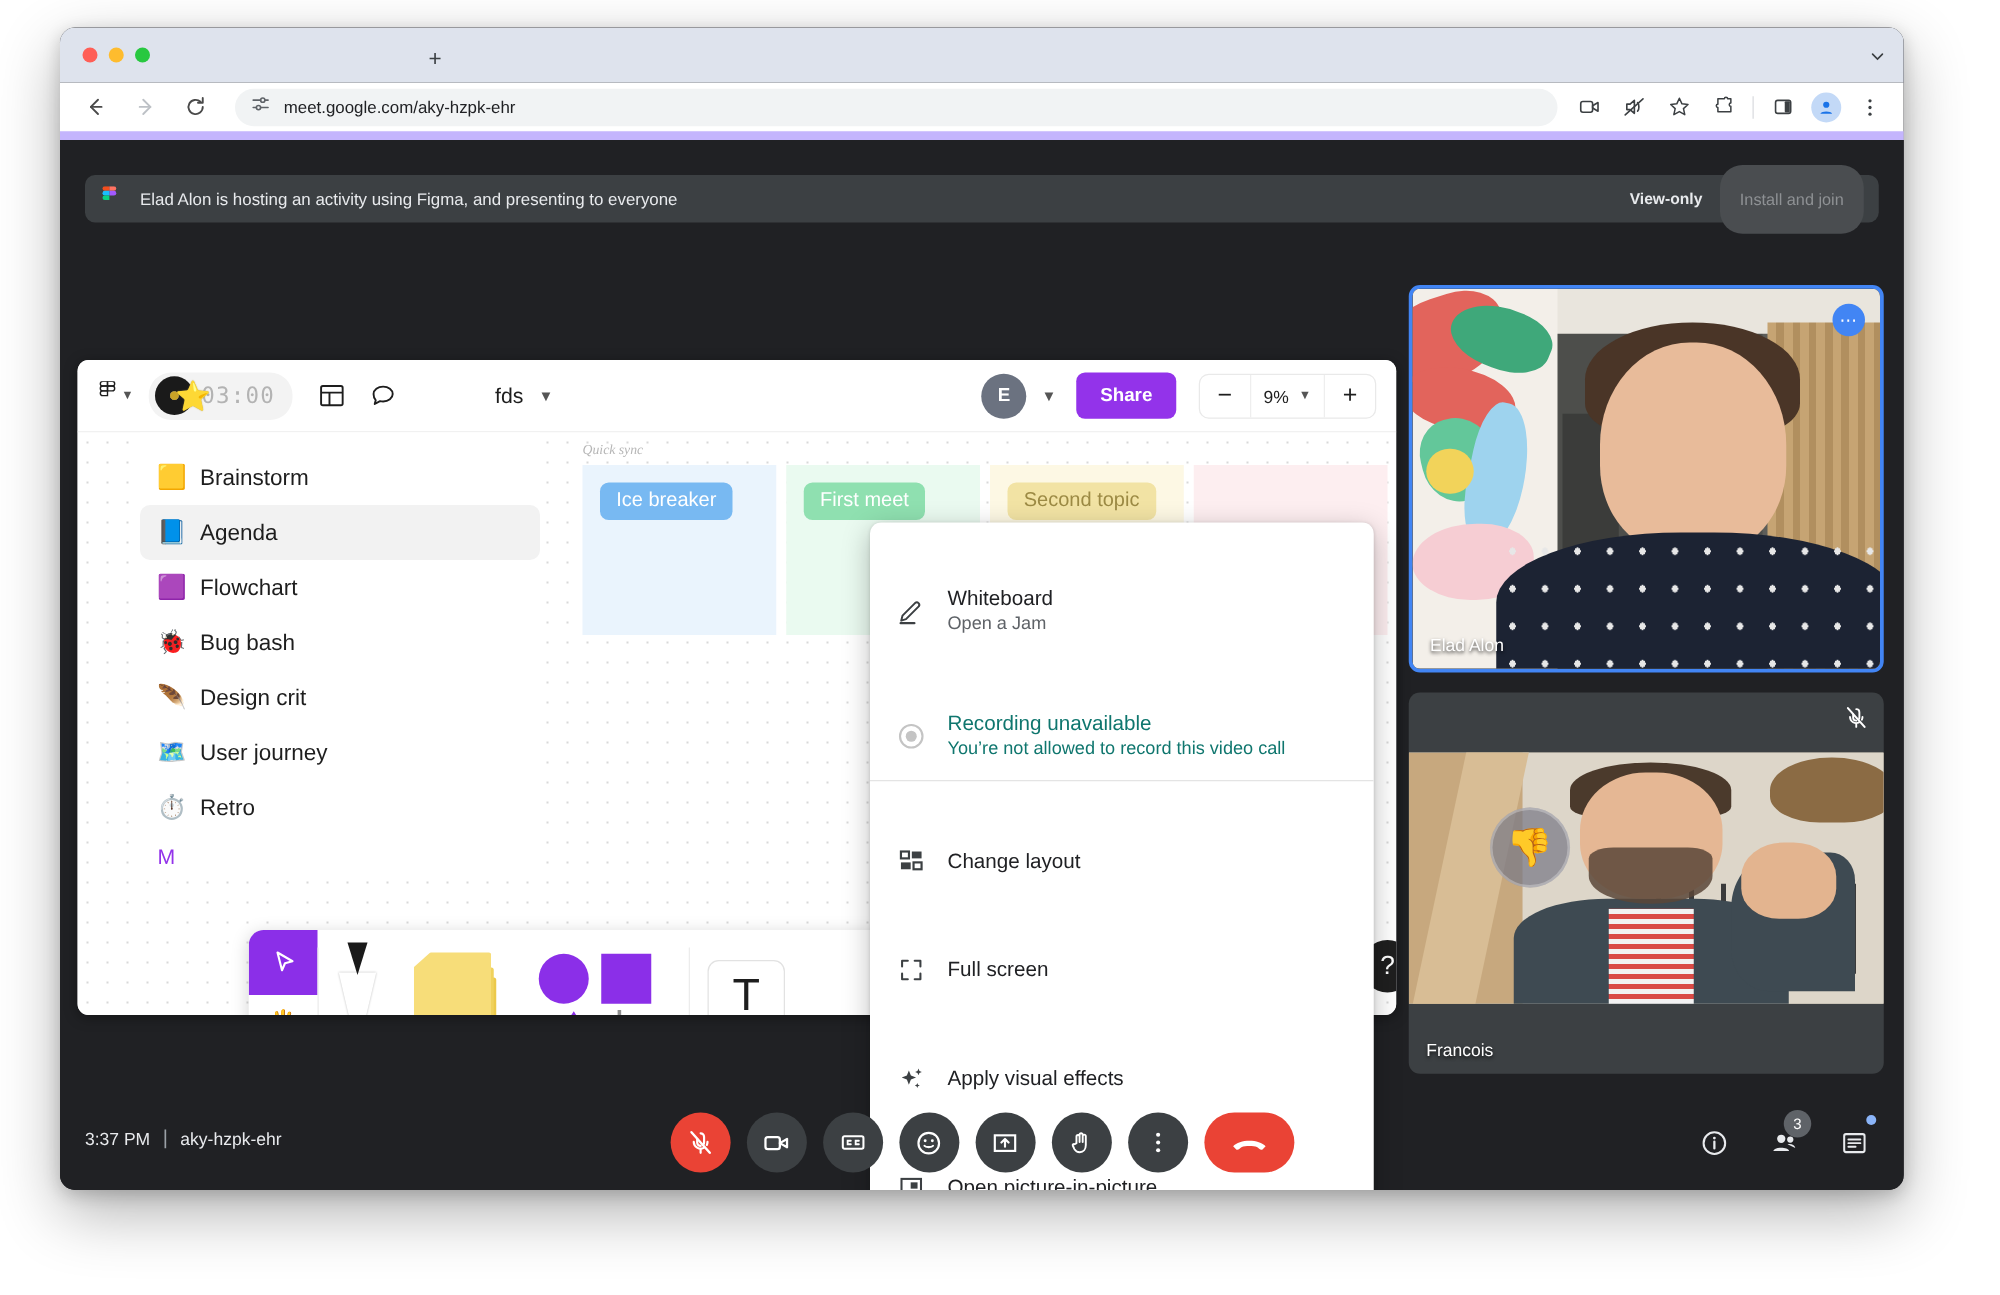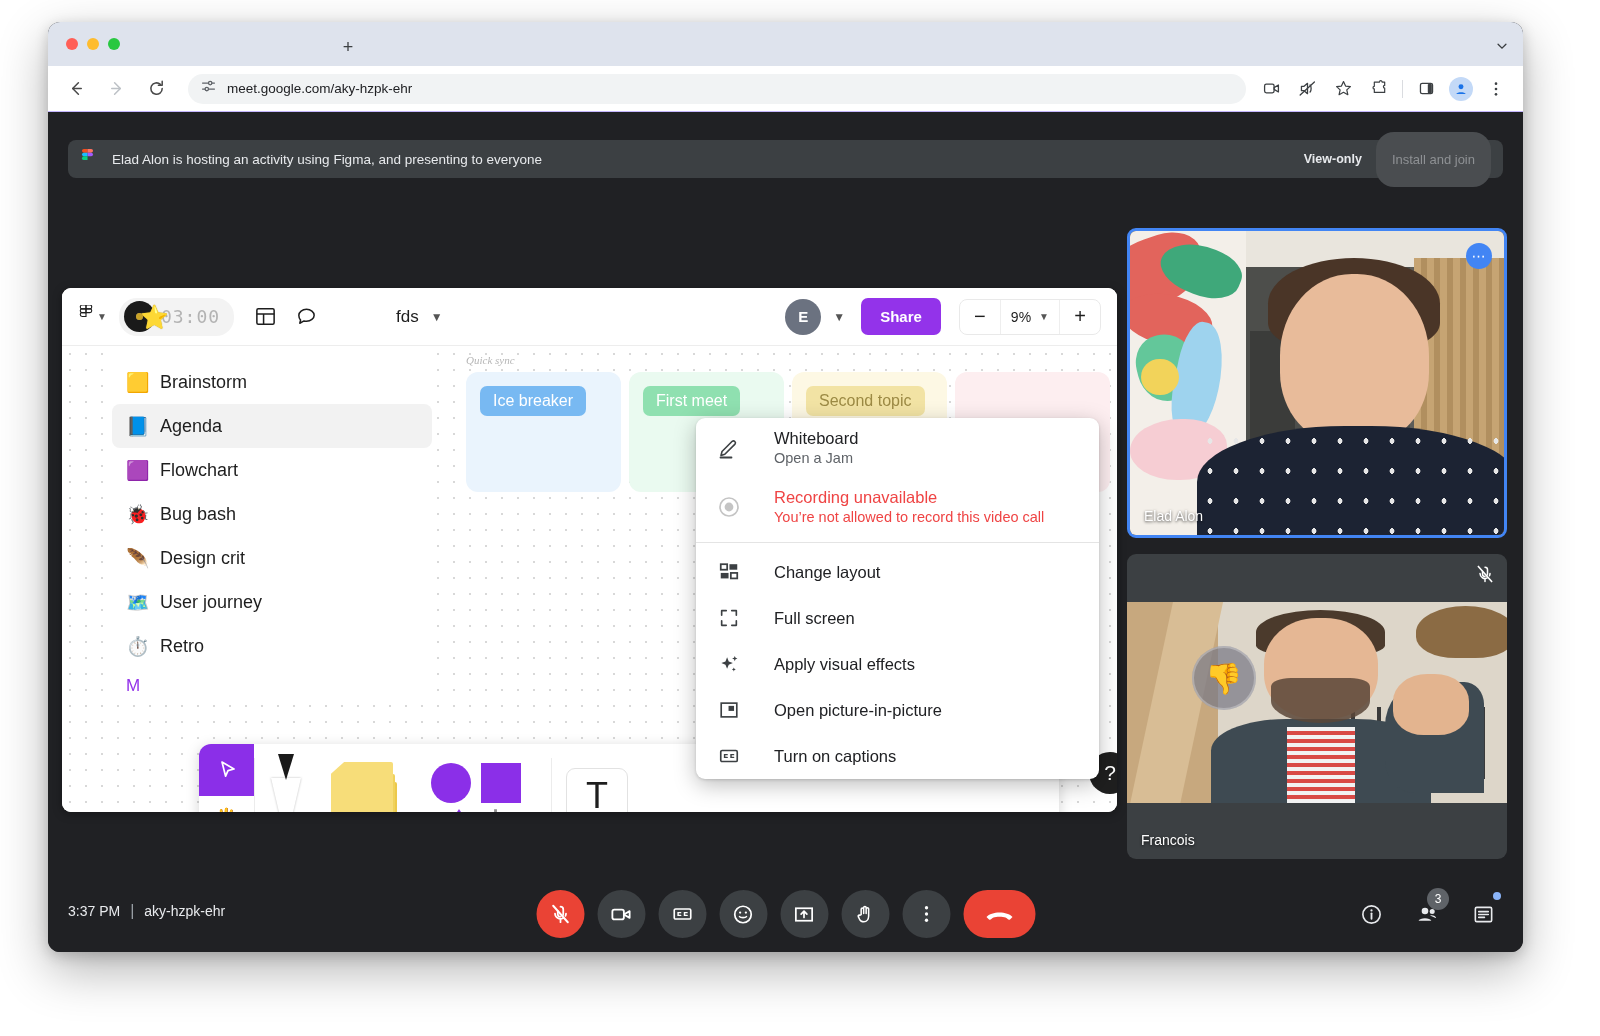--- a/index.html
+++ b/index.html
@@ -45,21 +45,21 @@
   .newtab {
     position: absolute; left: 288px; bottom: 7px;
     width: 24px; height: 24px; display: flex; align-items: center; justify-content: center;
     color: #3c4043; font-size: 18px; line-height: 1;
   }
   .tab-expand { position: absolute; right: 14px; bottom: 9px; color:#3c4043; }
 
   .omnibar {
     height: 46px; background: #fff;
     display: flex; align-items: center; padding: 0 14px; gap: 12px;
-    border-bottom: 1px solid #c4b5fd;
+    border-bottom: 7px solid #c4b5fd;
   }
   .navbtn { width: 28px; height: 28px; display:flex; align-items:center; justify-content:center; color:#4a4a4a; }
   .navbtn.dim { color: #bdc1c6; }
   .urlbox {
     flex: 1 1 auto; height: 30px; background: #f1f3f4; border-radius: 16px;
     display: flex; align-items: center; gap: 10px; padding: 0 12px; margin-left: 6px;
     max-width: 1135px;
   }
   .url-text { font-size: 13.5px; color: #202124; }
   .omni-right { display: flex; align-items: center; gap: 10px; margin-left: auto; }
@@ -145,21 +145,21 @@
     padding:0 14px; border-radius:8px; font-size:18px; color:#1e1e1e;
   }
   .layout-item.selected { background:#f2f2f2; }
   .li-emoji { font-size:19px; width:22px; text-align:center; }
   .panel-more { font-size:17px; color:#9333ea; padding:8px 14px 0; }
 
   
   .agenda-area { position:absolute; left:400px; top:0; right:0; bottom:0; }
   .quick-sync { position:absolute; left:4px; top:8px; font-size:11px; color:#b6b6b6; font-style:italic; font-family:"Liberation Serif", serif; }
   .topic-col {
-    position:absolute; top:26px; width:155px; height:120px; border-radius:12px;
+    position:absolute; top:26px; width:155px; height:136px; border-radius:0;
   }
   .topic-col.c1 { left:4px; background:#eaf4fd; }
   .topic-col.c2 { left:167px; background:#eafaf0; }
   .topic-col.c3 { left:330px; background:#fdf8e4; }
   .topic-col.c4 { left:493px; background:#fdeef0; }
   .topic-chip {
     position:absolute; left:14px; top:14px; border-radius:7px;
     padding:6px 13px; font-size:16px; white-space:nowrap;
   }
   .chip-blue { background:#78b9f2; color:#fff; }
@@ -199,26 +199,26 @@
     background:#1f1f1f; color:#fff; display:flex; align-items:center; justify-content:center;
     font-size:21px;
   }
 
   
   .menu {
     position:absolute; left:648px; top:306px; width:403px;
     background:#fff; border-radius:9px; overflow:hidden;
     box-shadow:0 6px 22px rgba(0,0,0,.26), 0 1px 3px rgba(0,0,0,.15);
   }
-  .menu-item { display:flex; align-items:center; gap:32px; padding:11px 20px; min-height:46px; }
+  .menu-item { display:flex; align-items:center; gap:16px; padding:11px 20px; min-height:46px;margin-top:41px; }
   .menu-item .mi-icon { width:26px; display:flex; align-items:center; justify-content:center; color:#3c4043; flex:0 0 auto; }
   .mi-main { font-size:16.5px; color:#202124; }
   .mi-sub { font-size:14.5px; color:#5f6368; margin-top:2px; }
   .menu-item.disabled .mi-main,
-  .menu-item.disabled .mi-sub { color:#ef4444; }
+  .menu-item.disabled .mi-sub { color:#0f766e; }
   .menu-item.disabled .mi-icon { color:#c4c4c4; }
   .menu-div { height:1px; background:#e4e4e4; margin:6px 0; }
 
   
   .tiles { position:absolute; right:16px; top:116px; width:380px; }
   .tile { position:relative; width:380px; border-radius:9px; overflow:hidden; background:#3c4043; }
   .tile.one { height:310px; border:3px solid #4285f4; }
   .tile.two { height:305px; margin-top:16px; }
   .tile-name {
     position:absolute; left:14px; bottom:11px; font-size:14px; color:#fff;

